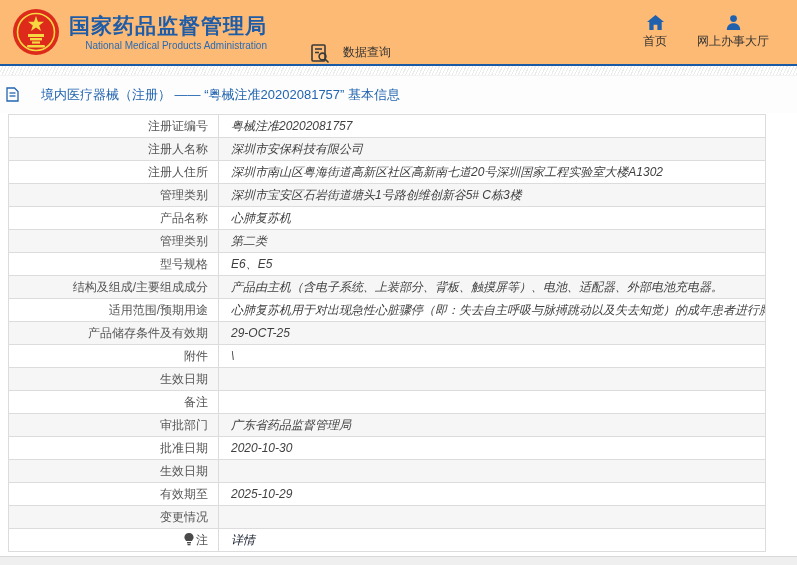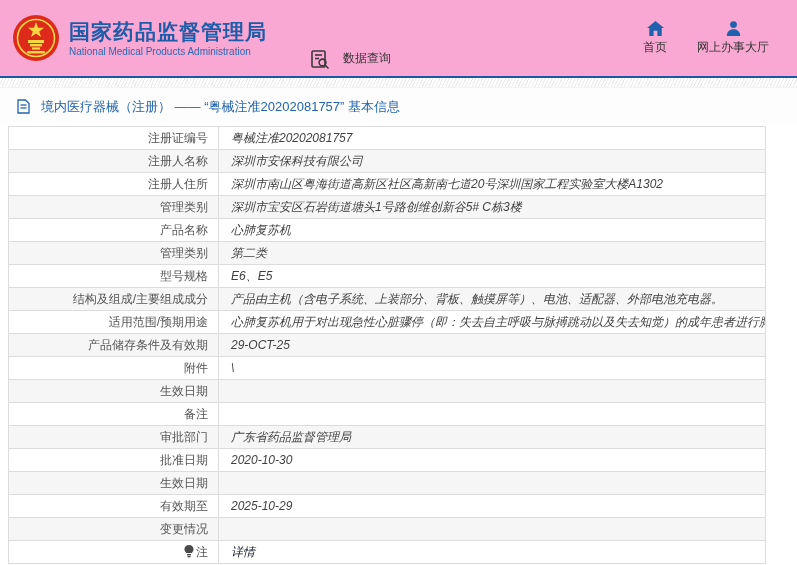--- a/index.html
+++ b/index.html
@@ -3,25 +3,26 @@
 <meta charset="utf-8">
 <style>
   * { box-sizing: border-box; margin: 0; padding: 0; }
   html, body {
     width: 797px; height: 565px; overflow: hidden;
     background: #ffffff;
     font-family: "Liberation Sans", "DejaVu Sans", sans-serif;
   }
   
   .header {
-    height: 78px;
+    height: 66px;
     display: flex; align-items: center;
     padding: 0 12px;
     border-bottom: 2px solid #1a5aa5;
-    background: #f9a8d4;
+    background: #fdba74;
+    text-align: right;
   }
   .emblem { width: 48px; height: 48px; flex: 0 0 auto; }
   .brand { margin-left: 9px; }
   .brand-title {
     color: #1e5ca8; font-size: 21px; font-weight: bold;
     letter-spacing: 1px; line-height: 24px; white-space: nowrap;
   }
   .brand-sub { color: #2a6ab2; font-size: 10px; margin-top: 2px; white-space: nowrap; }
   .data-query {
     display: flex; align-items: center; gap: 12px;
@@ -34,22 +35,22 @@
   }
   
   .stripe {
     height: 10px;
     background: repeating-linear-gradient(115deg, #ffffff 0px, #ffffff 2px, #ebebeb 2px, #ebebeb 3px);
     border-bottom: 1px solid #f3f3f3;
   }
   
   .breadcrumb {
     height: 37px;
-    display: flex; align-items: center; gap: 11px;
-    padding: 0 17px;
+    display: flex; align-items: center; gap: 22px;
+    padding: 0 6px;
     color: #2265b0; font-size: 13px;
     background: #fdfdfd;
   }
   
   .info-table {
     width: 758px; margin: 1px 8px 0 8px;
     border-collapse: collapse; table-layout: fixed;
   }
   .info-table td {
     border: 1px solid #dcdcdc;

